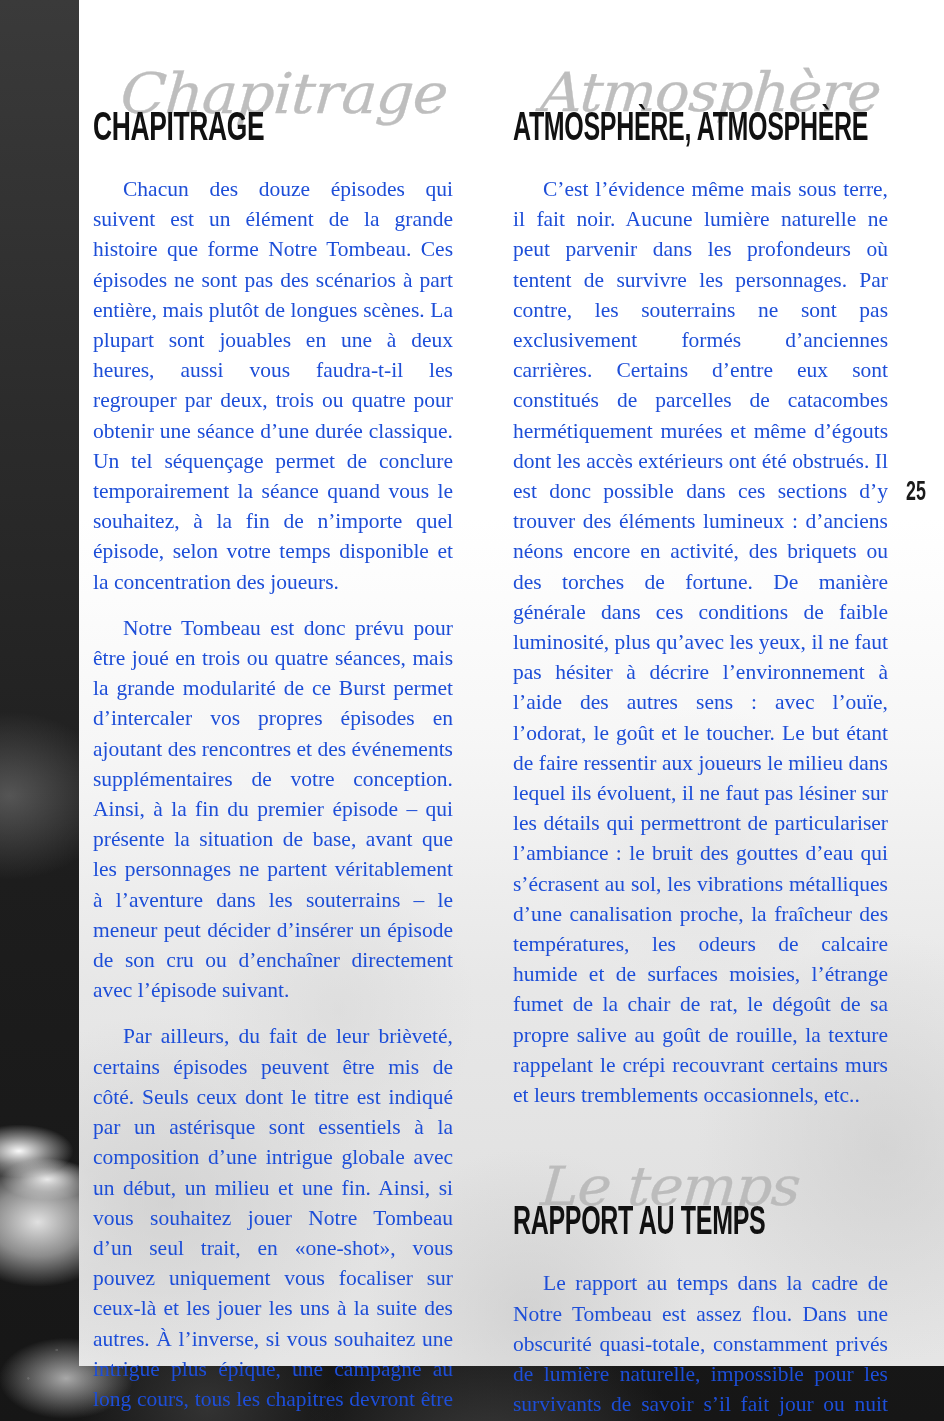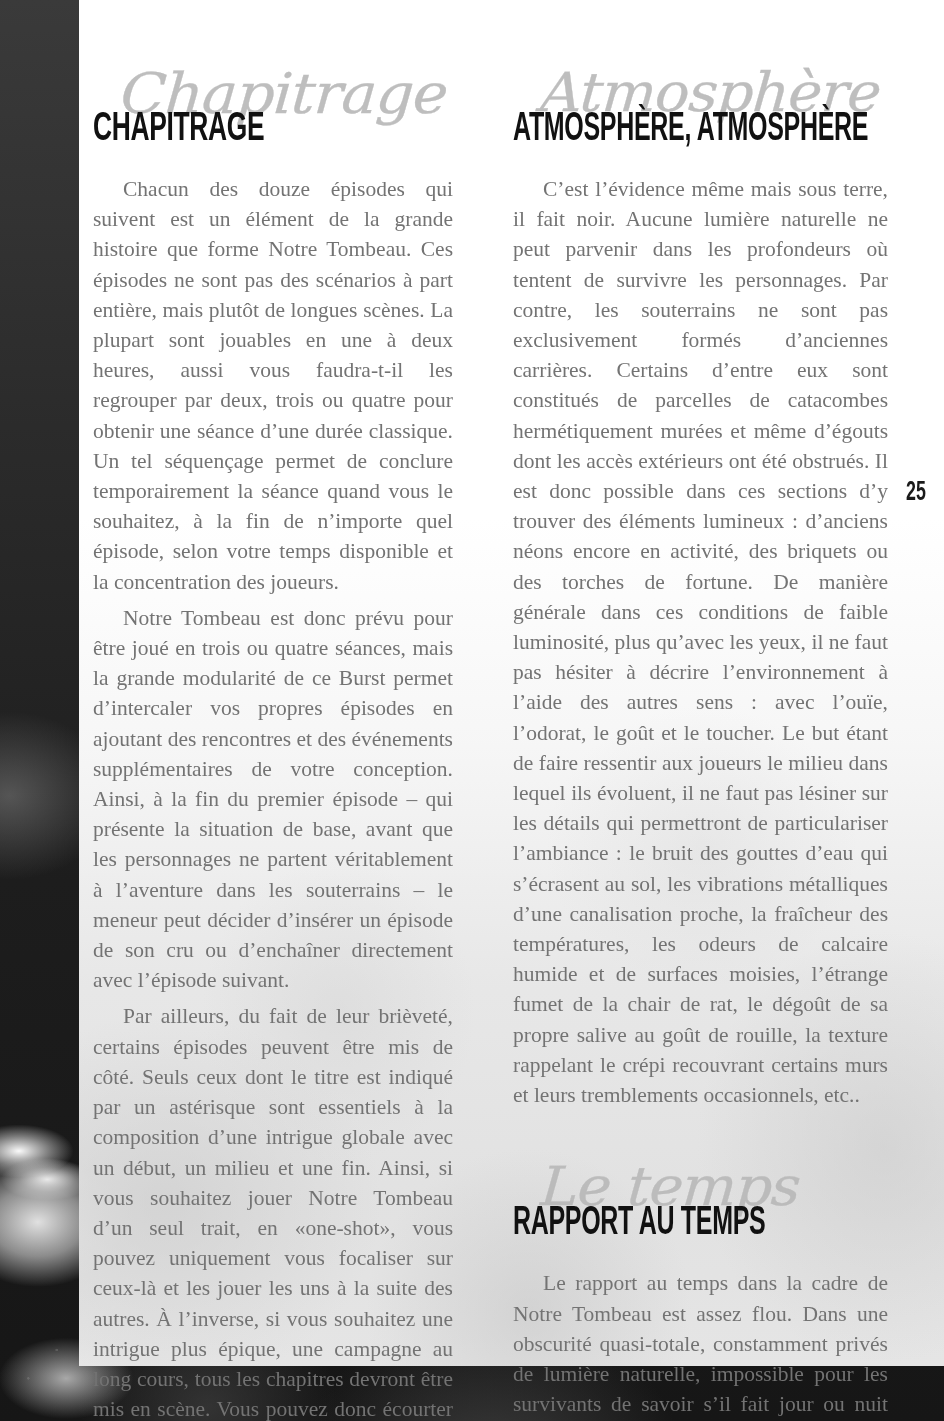--- a/index.html
+++ b/index.html
@@ -116,25 +116,25 @@
 
   #heading-rapport-au-temps { margin-top: 56px; }
 
   
   .body-paragraph {
     margin: 0;
     font-size: 21.5px;
     line-height: 1.405;
     text-align: justify;
     text-indent: 30px;
-    color: #737373;
+    color: #1d4ed8;
     hyphens: manual;
     font-kerning: normal;
   }
-  .body-paragraph + .body-paragraph { margin-top: 6px; }
+  .body-paragraph + .body-paragraph { margin-top: 16px; }
 
   
   #page-number {
     position: absolute;
     left: 906px;
     top: 478px;
     font-family: "Liberation Sans Narrow", "Liberation Sans", "DejaVu Sans", sans-serif;
     font-weight: 700;
     font-size: 27px;
     line-height: 1;

